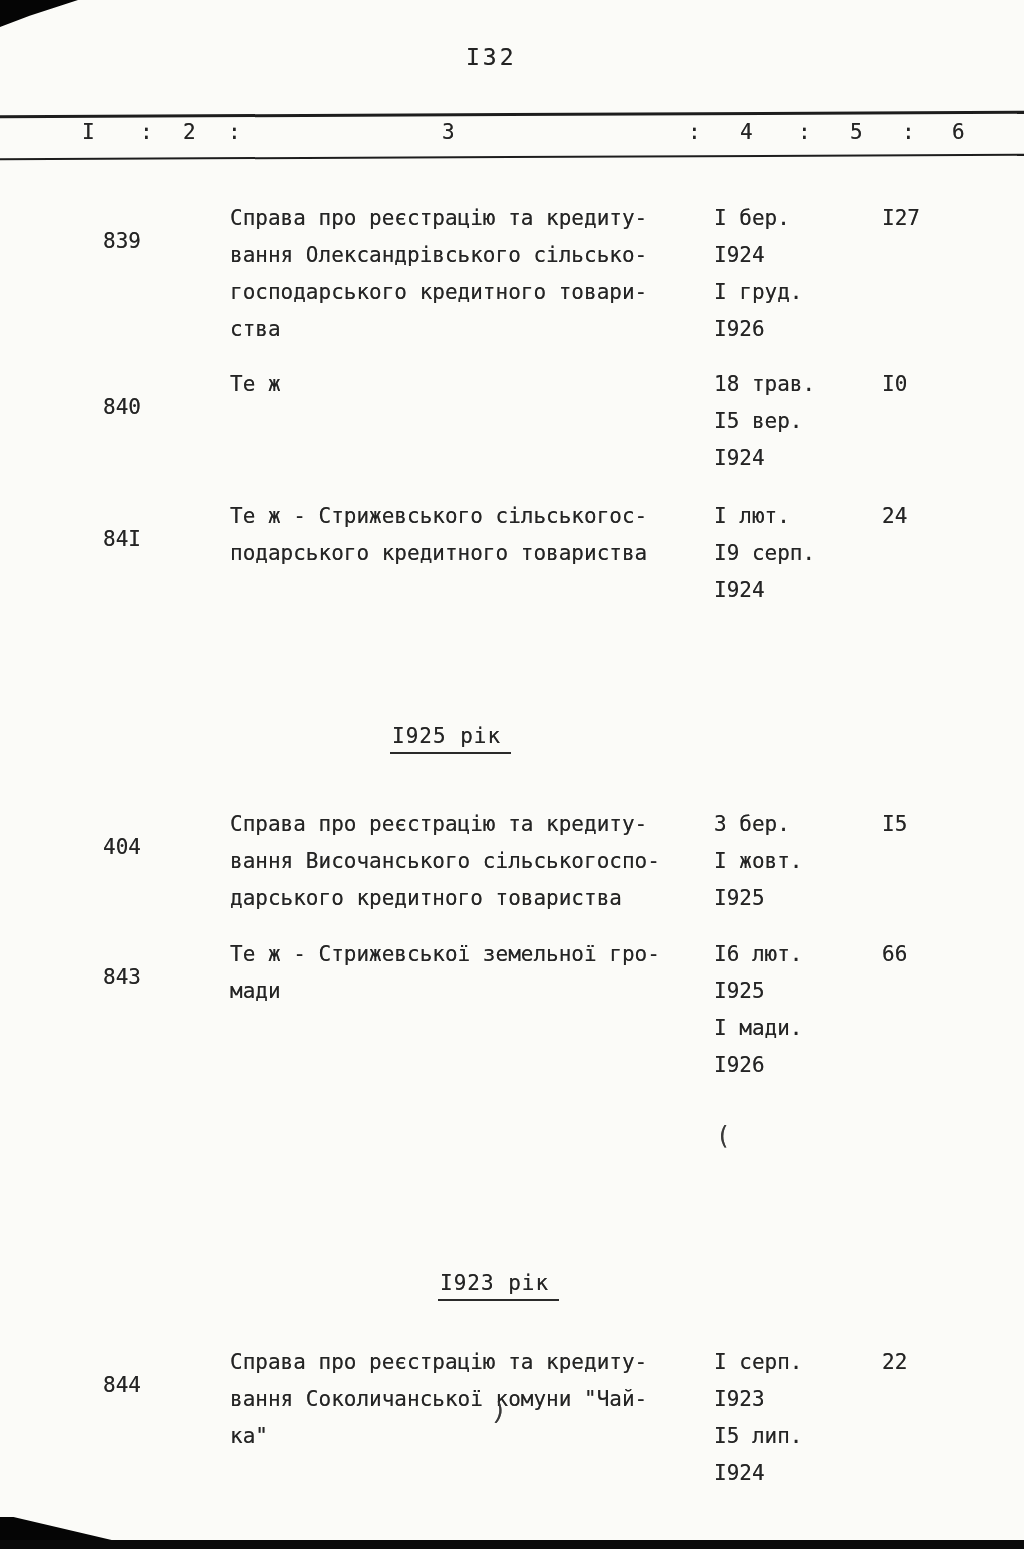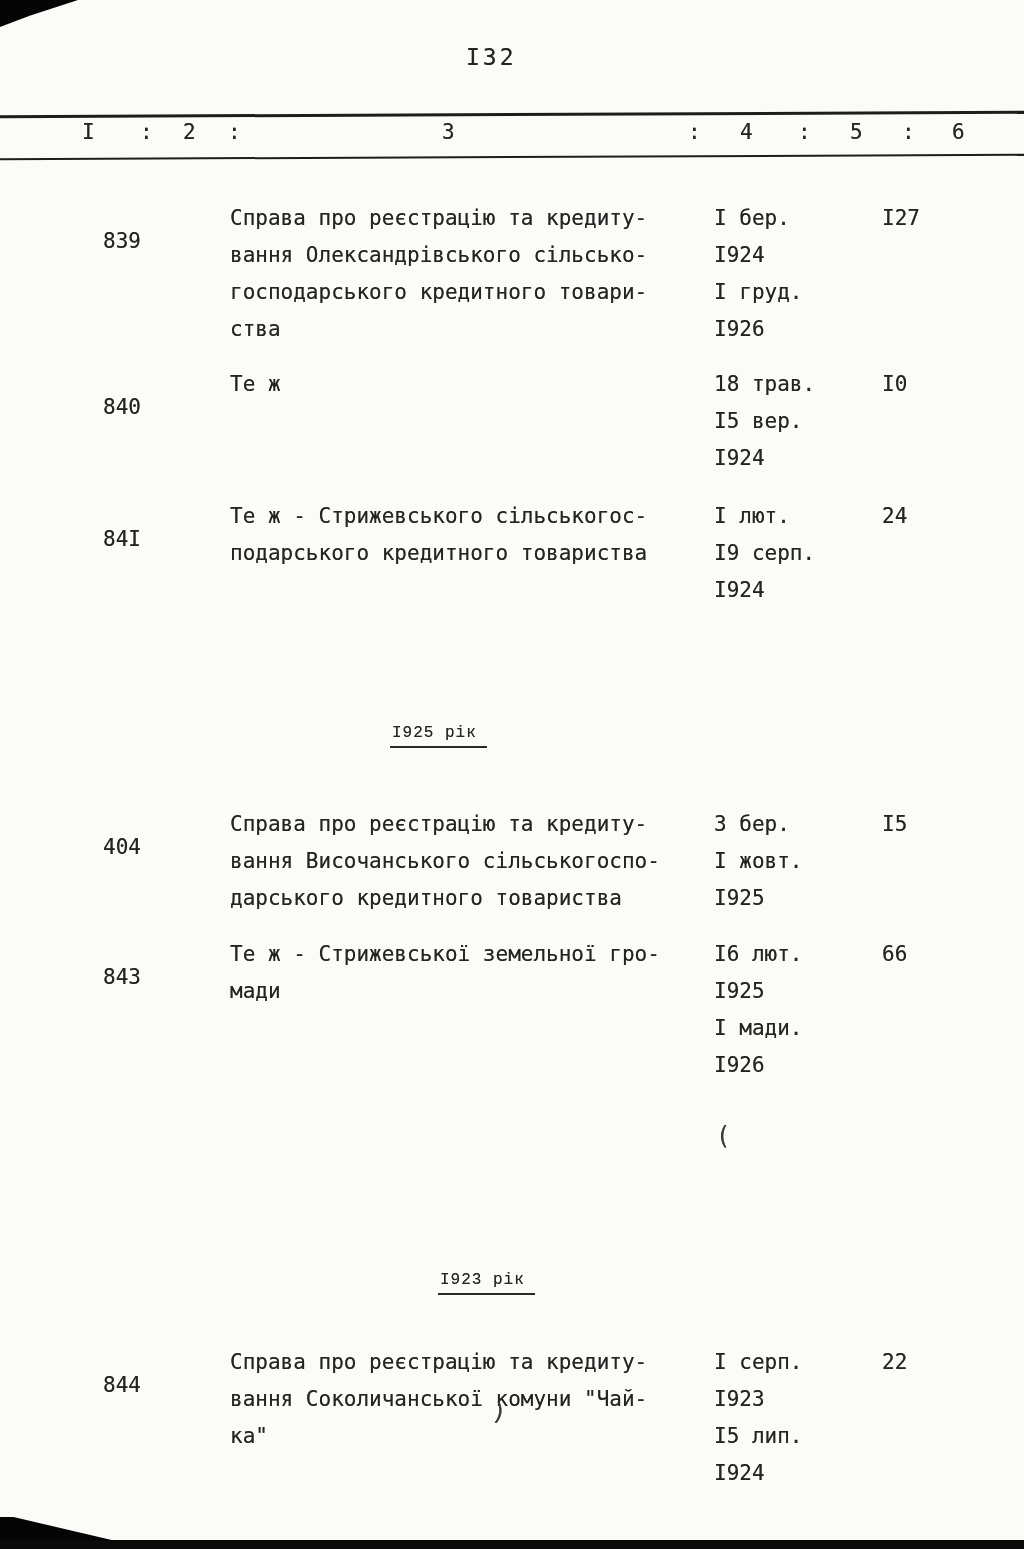--- a/index.html
+++ b/index.html
@@ -34,25 +34,24 @@
     font-size: 21px;
   }
   .row { position: absolute; left: 0; width: 100%; font-size: 21px; line-height: 37px; }
   .row span { position: absolute; top: 0; display: block; }
   .c-no     { left: 103px; margin-top: 23px; }
   .c-desc   { left: 230px; width: 476px; white-space: pre-line; }
   .c-dates  { left: 714px; width: 125px; white-space: pre-line; }
   .c-sheets { left: 882px; }
   .heading {
     position: absolute;
-    font-size: 16px;
+    font-size: 21px;
     border-bottom: 2px solid #2a2a2a;
     padding: 0 10px 4px 2px;
     letter-spacing: 1px;
-    font-family: Liberation Mono, monospace;
   }
   .artifact { position: absolute; font-size: 24px; color: #3a3a3a; }
   .corner-top-left {
     position: absolute; top: 0; left: 0;
     width: 78px; height: 27px;
     background: #050505;
     clip-path: polygon(0 0, 100% 0, 38% 58%, 0 100%);
   }
   .bottom-bar {
     position: absolute; left: 0; bottom: 0;

